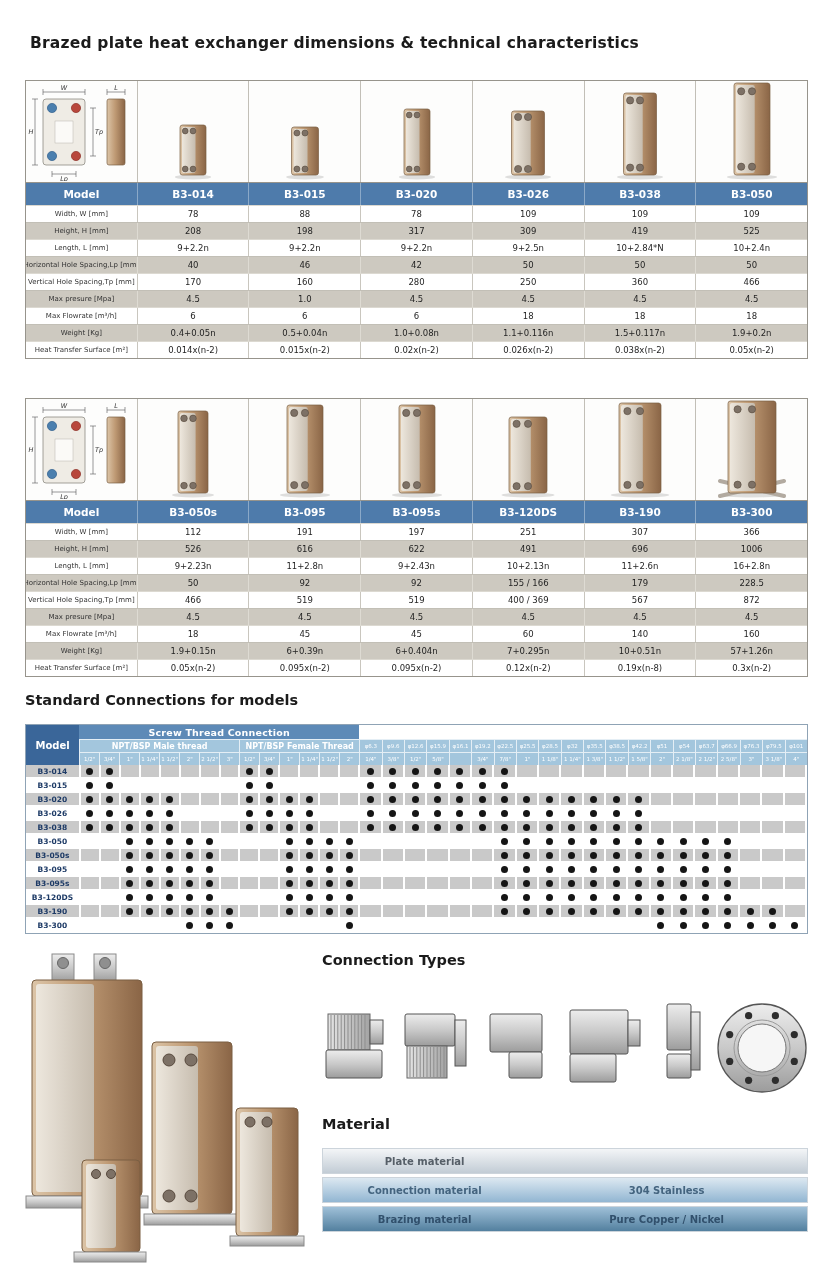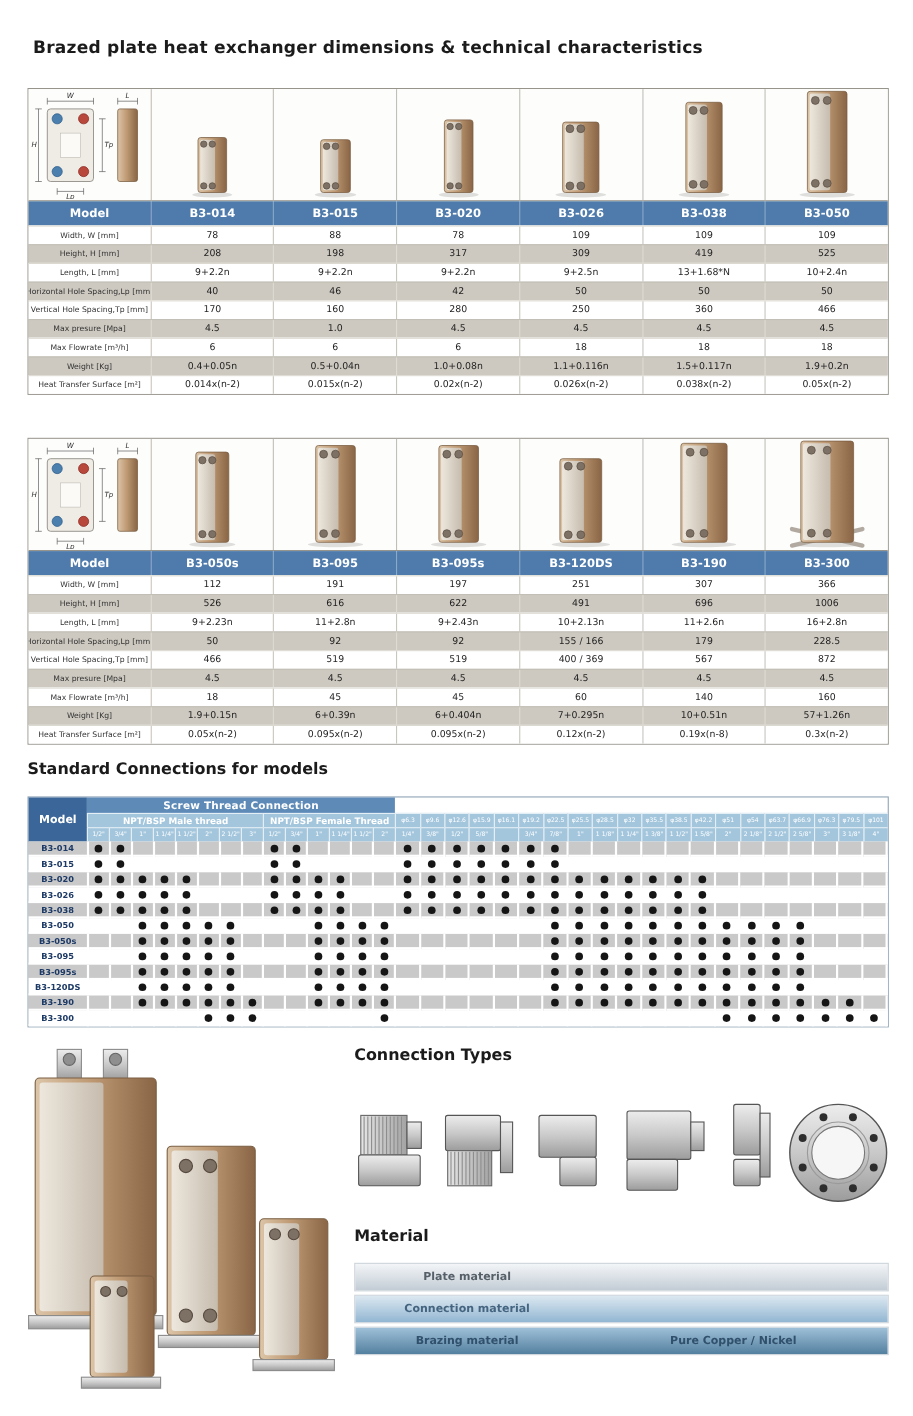--- a/index.html
+++ b/index.html
@@ -210,21 +210,21 @@
       <div class="val-cell">309</div>
       <div class="val-cell">419</div>
       <div class="val-cell">525</div>
     </div>
     <div class="data-row">
       <div class="row-label">Length, L [mm]</div>
       <div class="val-cell">9+2.2n</div>
       <div class="val-cell">9+2.2n</div>
       <div class="val-cell">9+2.2n</div>
       <div class="val-cell">9+2.5n</div>
-      <div class="val-cell">13+1.68*N</div>
+      <div class="val-cell">10+2.84*N</div>
       <div class="val-cell">10+2.4n</div>
     </div>
     <div class="data-row alt">
       <div class="row-label">Horizontal Hole Spacing,Lp [mm]</div>
       <div class="val-cell">40</div>
       <div class="val-cell">46</div>
       <div class="val-cell">42</div>
       <div class="val-cell">50</div>
       <div class="val-cell">50</div>
       <div class="val-cell">50</div>
@@ -1546,18 +1546,19 @@
     </div>
   </div>
 
 <h2 class="sec-title" style="left:322px;top:1116px">Material</h2>
 <div id="material-table">
     <div class="mrow m0">
       <div class="mlabel">Plate material</div>
     </div>
     <div class="mrow m1">
       <div class="mlabel">Connection material</div>
+      <div class="mvalue">304 Stainless</div>
     </div>
     <div class="mrow m2">
       <div class="mlabel">Brazing material</div>
       <div class="mvalue">Pure Copper / Nickel</div>
     </div>
   </div>
 
 </body></html>

